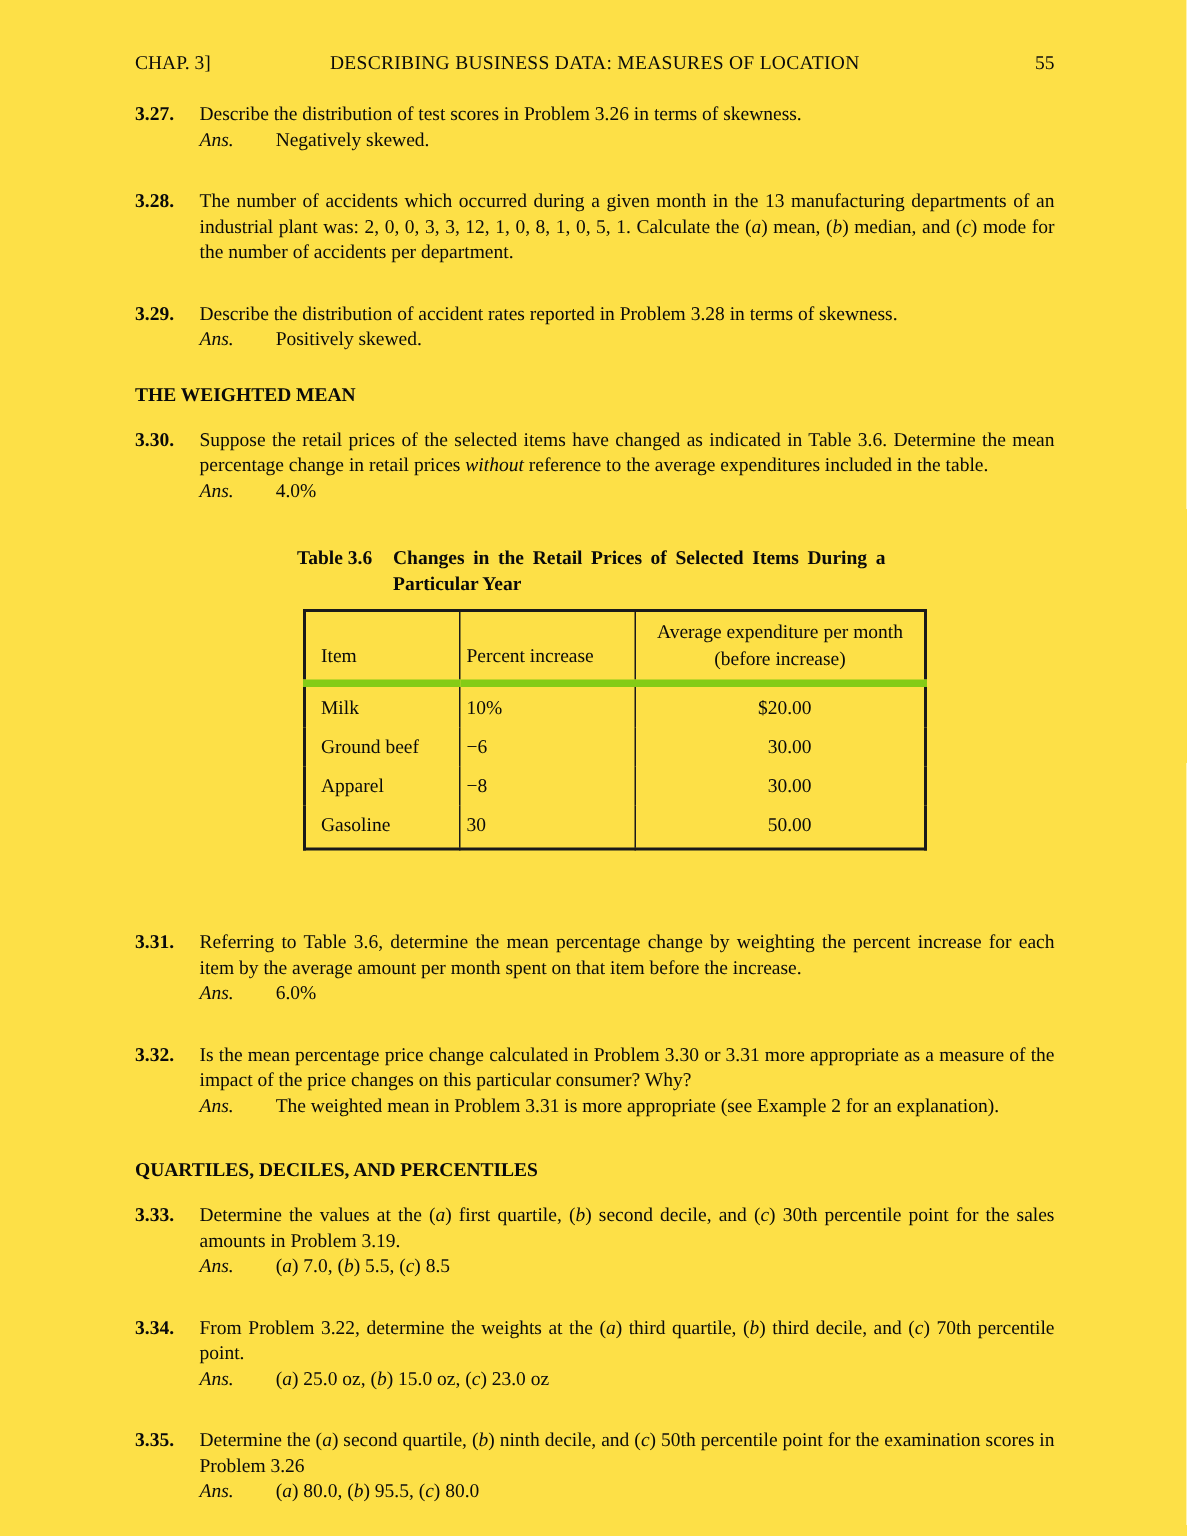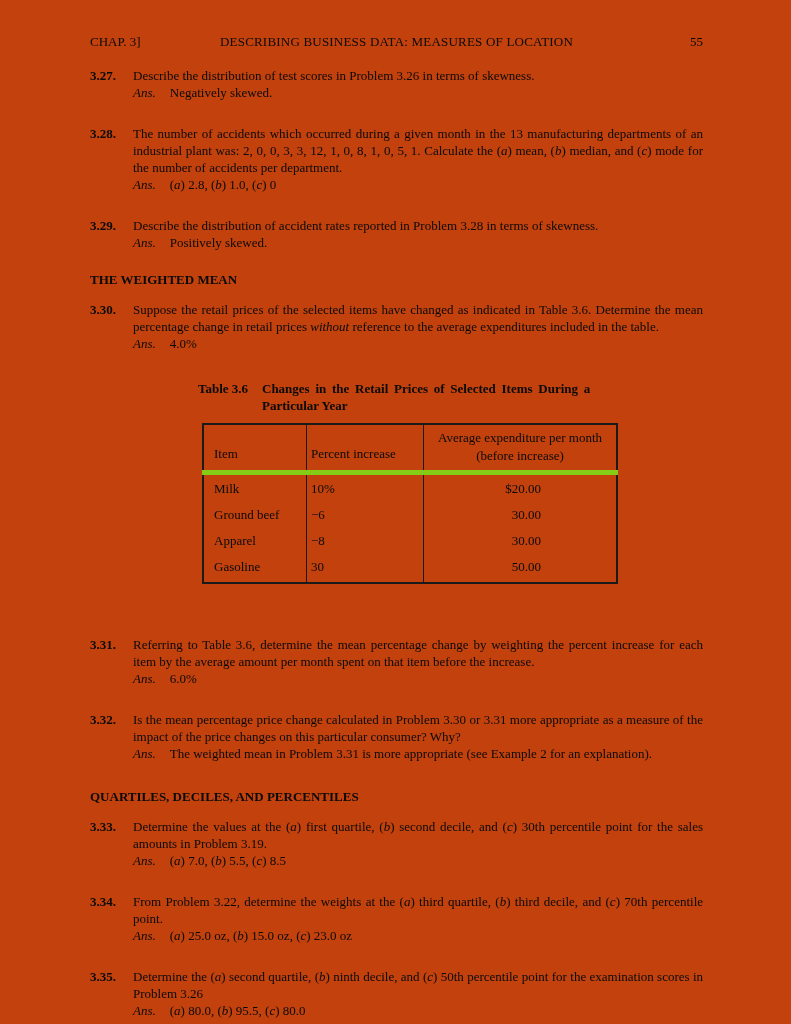--- a/index.html
+++ b/index.html
@@ -1,21 +1,21 @@
 <!DOCTYPE html>
 <html><head>
 <meta charset="utf-8">
 <style>
   html, body { margin: 0; padding: 0; background: #ffffff; }
   .page {
     position: relative;
     width: 791px;
     height: 1024px;
     margin: 0 auto;
-    background: #c2410c;
+    background: #fde047;
     color: #0a0a0a;
     font-family: "Liberation Serif", "DejaVu Serif", serif;
     font-size: 13px;
     line-height: 17px;
     box-sizing: border-box;
     padding: 33px 88px 0 90px;
     overflow: hidden;
   }
   .it { font-style: italic; }
 
@@ -32,21 +32,21 @@
 
   
   .prob {
     display: grid;
     grid-template-columns: 43px 1fr;
     margin-bottom: 24px;
   }
   .prob .num { font-weight: bold; }
   .prob .body { text-align: justify; }
   .ansline { }
-  .ans-label { font-style: italic; margin-right: 14px; text-align: right; }
+  .ans-label { font-style: italic; margin-right: 28px; text-align: right; }
 
   .section-h {
     font-weight: bold;
     margin: 4px 0 13px 0;
   }
 
   
   .table-block { margin: 28px 0 52px 108px; width: 394px; }
   .caption {
     display: grid;
@@ -98,23 +98,20 @@
       <div class="ansline">
         <span class="ans-label">Ans.</span><span class="ans-val"><span>Negatively skewed.</span></span>
       </div>
     </div>
   </div>
 
   <div class="prob">
     <div class="num">3.28.</div>
     <div>
       <div class="body"><span>The number of accidents which occurred during a given month in the 13 manufacturing departments of an industrial plant was: 2, 0, 0, 3, 3, 12, 1, 0, 8, 1, 0, 5, 1. Calculate the (</span><span class="it">a</span><span>) mean, (</span><span class="it">b</span><span>) median, and (</span><span class="it">c</span><span>) mode for the number of accidents per department.</span></div>
-      <div class="ansline">
-        <span class="ans-label">Ans.</span><span class="ans-val"><span>(</span><span class="it">a</span><span>) 2.8, (</span><span class="it">b</span><span>) 1.0, (</span><span class="it">c</span><span>) 0</span></span>
-      </div>
     </div>
   </div>
 
   <div class="prob" style="margin-bottom:20px;">
     <div class="num">3.29.</div>
     <div>
       <div class="body"><span>Describe the distribution of accident rates reported in Problem 3.28 in terms of skewness.</span></div>
       <div class="ansline">
         <span class="ans-label">Ans.</span><span class="ans-val"><span>Positively skewed.</span></span>
       </div>

